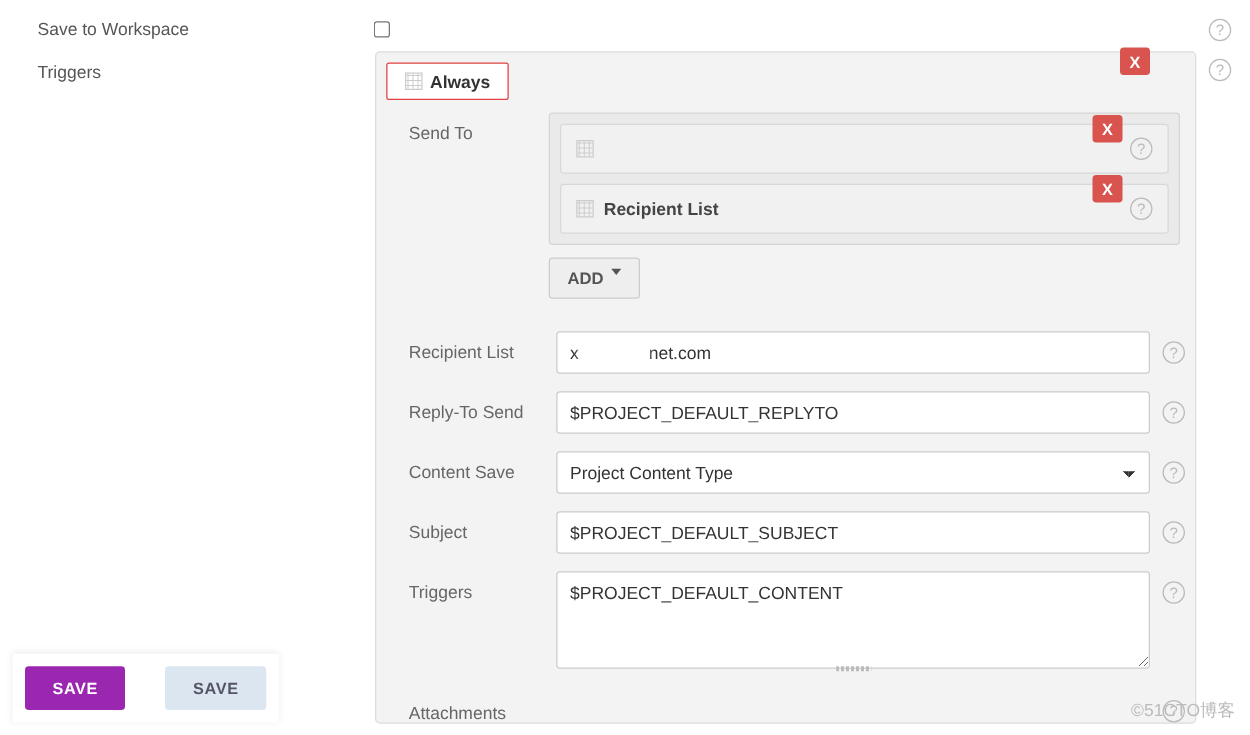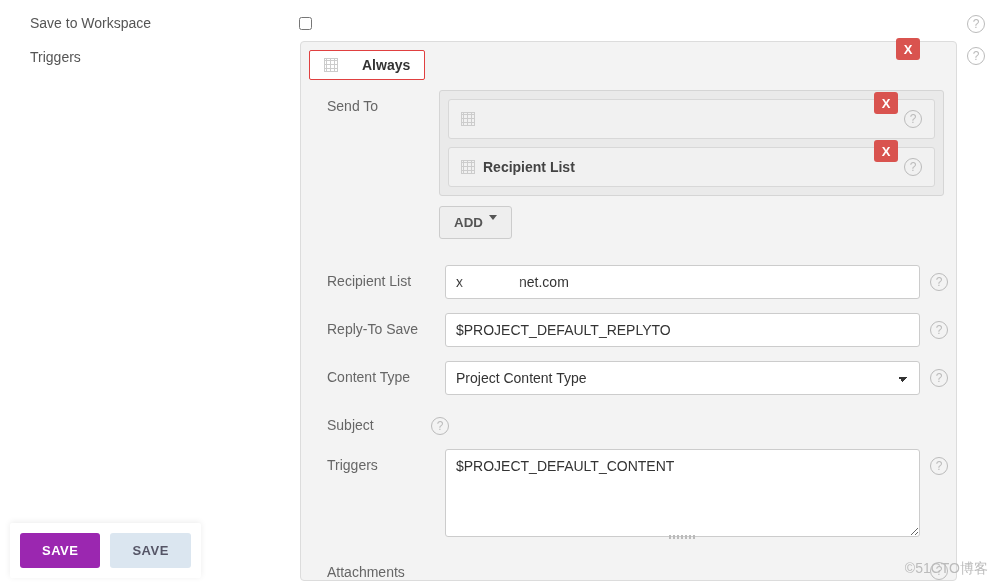--- a/index.html
+++ b/index.html
@@ -70,21 +70,21 @@
     .trigger-panel-wrap { flex: 1; }
     .always-tab {
       display: inline-flex;
       align-items: center;
       background: #fff;
       border: 1px solid #e04040;
       border-radius: 2px;
       padding: 6px 14px;
       font-weight: bold;
       color: #333;
-      gap: 24px;
+      gap: 6px;
     }
     .grid-icon {
       width: 14px;
       height: 14px;
       display: inline-block;
       background-image:
         linear-gradient(#ccc 1px, transparent 1px),
         linear-gradient(90deg, #ccc 1px, transparent 1px);
       background-size: 4px 4px;
       background-position: 1px 1px;
@@ -205,32 +205,32 @@
     }
     .select-input {
       appearance: none;
       background-image: linear-gradient(45deg, transparent 50%, #333 50%), linear-gradient(135deg, #333 50%, transparent 50%);
       background-position: calc(100% - 16px) 15px, calc(100% - 11px) 15px;
       background-size: 5px 5px, 5px 5px;
       background-repeat: no-repeat;
       padding-right: 28px;
     }
     .textarea-input {
-      height: 88px;
+      height: 78px;
       resize: both;
     }
     .field-help { padding-top: 8px; }
     .footer-bar {
       position: absolute;
       bottom: 10px;
       left: 10px;
       background: #fff;
       padding: 10px;
       display: flex;
-      gap: 10px;
+      gap: 32px;
       box-shadow: 0 -1px 6px rgba(0,0,0,0.08);
       border-radius: 2px;
     }
     .btn {
       border: none;
       border-radius: 3px;
       padding: 10px 22px;
       font-weight: bold;
       font-size: 13px;
       cursor: pointer;
@@ -323,39 +323,42 @@
             <div class="field-label">Recipient List</div>
             <div class="field-input">
               <div class="text-input">
                 <span>x</span><span class="redact"></span><span>net.com</span>
               </div>
             </div>
             <div class="field-help"><span class="help-icon">?</span></div>
           </div>
 
           <div class="field-row">
-            <div class="field-label">Reply-To Save</div>
+            <div class="field-label">Reply-To Send</div>
             <div class="field-input">
               <input type="text" class="text-input" value="$PROJECT_DEFAULT_REPLYTO" style="">
             </div>
             <div class="field-help"><span class="help-icon">?</span></div>
           </div>
 
           <div class="field-row">
-            <div class="field-label">Content Type</div>
+            <div class="field-label">Content Save</div>
             <div class="field-input">
               <select class="select-input">
                 <option>Project Content Type</option>
               </select>
             </div>
             <div class="field-help"><span class="help-icon">?</span></div>
           </div>
 
           <div class="field-row">
             <div class="field-label">Subject</div>
+            <div class="field-input">
+              <input type="text" class="text-input" value="$PROJECT_DEFAULT_SUBJECT" style="">
+            </div>
             <div class="field-help"><span class="help-icon">?</span></div>
           </div>
 
           <div class="field-row">
             <div class="field-label">Triggers</div>
             <div class="field-input" style="position:relative;">
               <textarea class="textarea-input" style="">$PROJECT_DEFAULT_CONTENT</textarea>
               <div class="drag-handle"></div>
             </div>
             <div class="field-help"><span class="help-icon">?</span></div>

